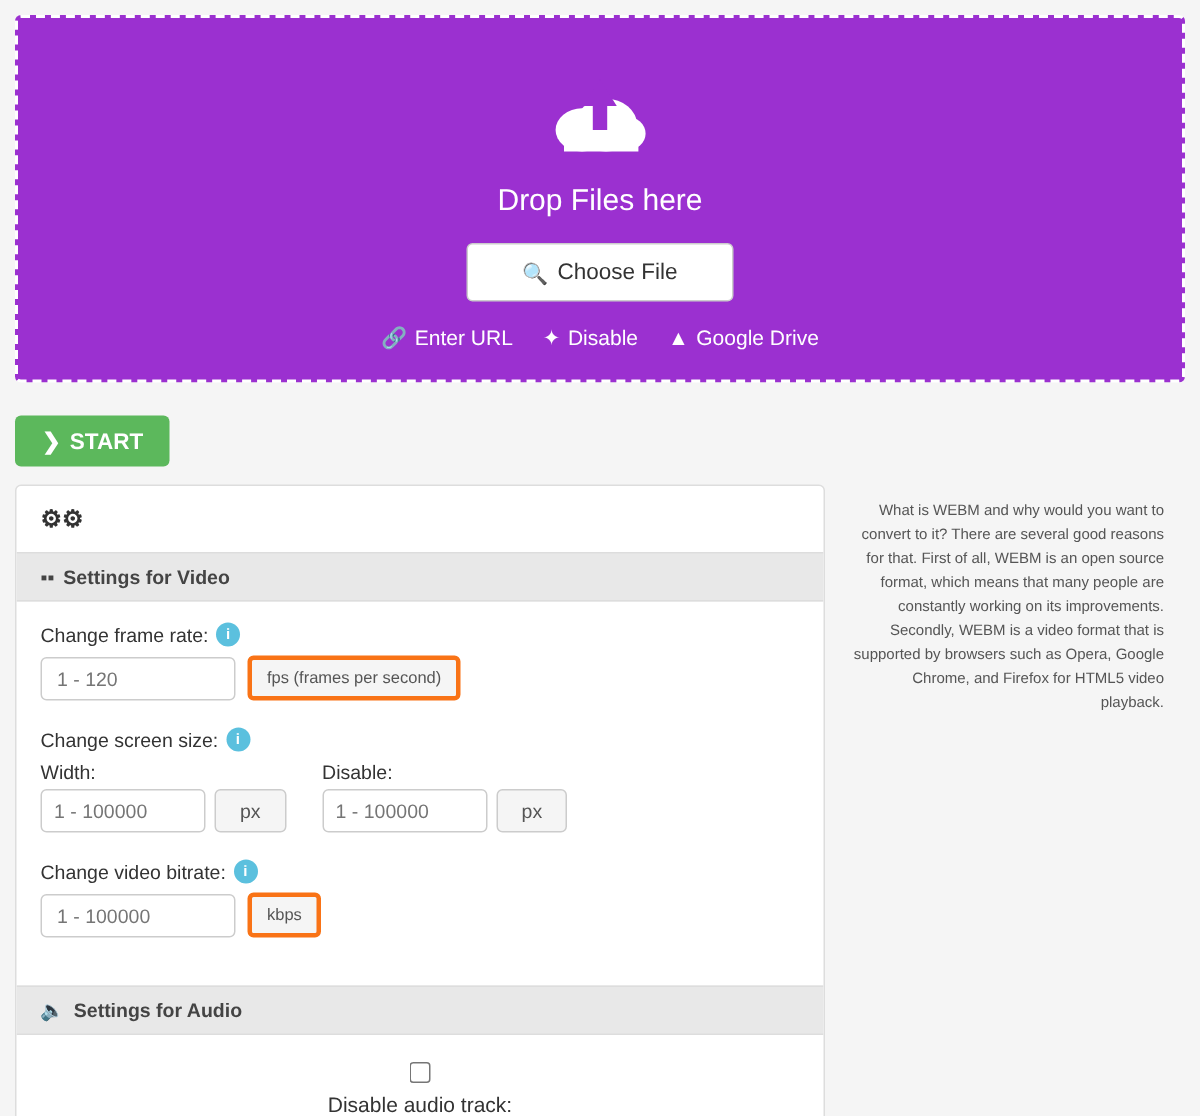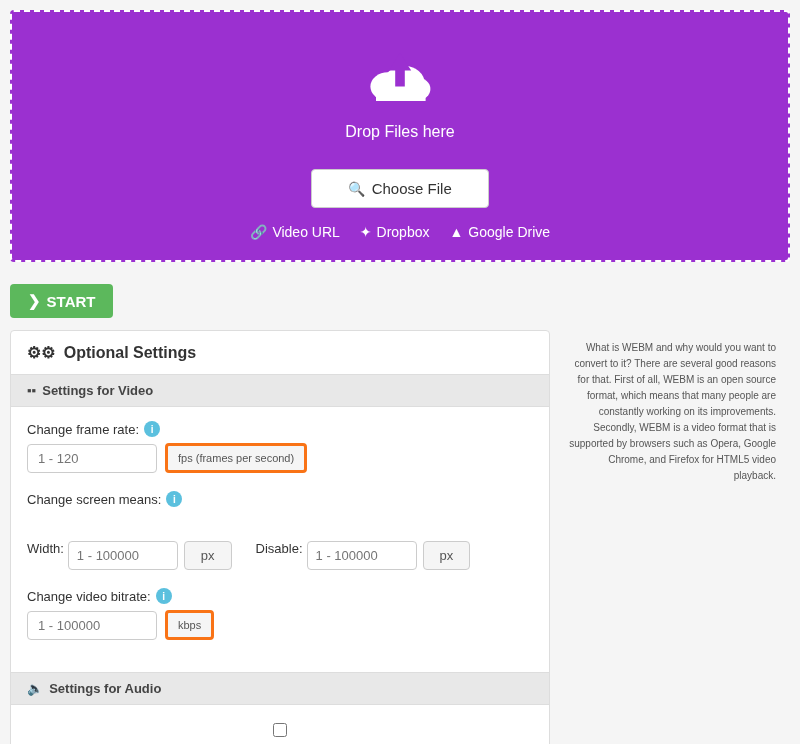--- a/index.html
+++ b/index.html
@@ -26,22 +26,22 @@
     .cloud-icon {
       color: white;
       margin-bottom: 8px;
     }
     .cloud-icon svg {
       width: 80px;
       height: 70px;
     }
     .drop-text {
       color: white;
-      font-size: 16px;
-      margin-bottom: 28px;
+      font-size: 20px;
+      margin-bottom: 16px;
     }
     .choose-file-btn {
       background: white;
       border: 1px solid #ccc;
       border-radius: 4px;
       padding: 10px 36px;
       font-size: 15px;
       cursor: pointer;
       display: flex;
       align-items: center;
@@ -167,23 +167,22 @@
       font-size: 11px;
       color: #555;
     }
     .size-row {
       display: flex;
       gap: 24px;
       align-items: flex-start;
     }
     .size-field {
       display: flex;
-      flex-direction: row;
+      flex-direction: column;
       gap: 4px;
-      margin-top: 28px;
     }
     .size-field-label {
       font-size: 13px;
       color: #333;
     }
     .size-input-row {
       display: flex;
       align-items: center;
       gap: 6px;
     }
@@ -244,46 +243,45 @@
     </svg>
   </div>
   <div class="drop-text">Drop Files here</div>
   <button class="choose-file-btn">
     <span class="search-icon">🔍</span>
     <span>Choose File</span>
   </button>
   <div class="extra-options">
     <span>
       <span>🔗</span>
-      <span>Video URL</span>
+      <span>Enter URL</span>
     </span>
     <span>
       <span>✦</span>
-      <span>Dropbox</span>
+      <span>Disable</span>
     </span>
     <span>
       <span>▲</span>
       <span>Google Drive</span>
     </span>
   </div>
 </div>
 
 <div>
   <button class="start-btn">
     <span>❯</span>
     <span>START</span>
   </button>
 </div>
 
 <div class="main-content">
 
   <div class="settings-panel">
     <div class="settings-title">
       <span>⚙⚙</span>
-      <span>Optional Settings</span>
     </div>
 
     <div class="section-header">
       <span>▪▪</span>
       <span>Settings for Video</span>
     </div>
 
     <div class="section-body">
 
       <div class="field-group">
@@ -292,21 +290,21 @@
           <span class="info-icon">i</span>
         </div>
         <div class="input-row">
           <input type="text" class="text-input" placeholder="1 - 120" style="">
           <span class="unit-label">fps (frames per second)</span>
         </div>
       </div>
 
       <div class="field-group">
         <div class="field-label">
-          <span>Change screen means:</span>
+          <span>Change screen size:</span>
           <span class="info-icon">i</span>
         </div>
         <div class="size-row">
           <div class="size-field">
             <div class="size-field-label">Width:</div>
             <div class="size-input-row">
               <input type="text" class="size-input" placeholder="1 - 100000" style="">
               <span class="px-label">px</span>
             </div>
           </div>

